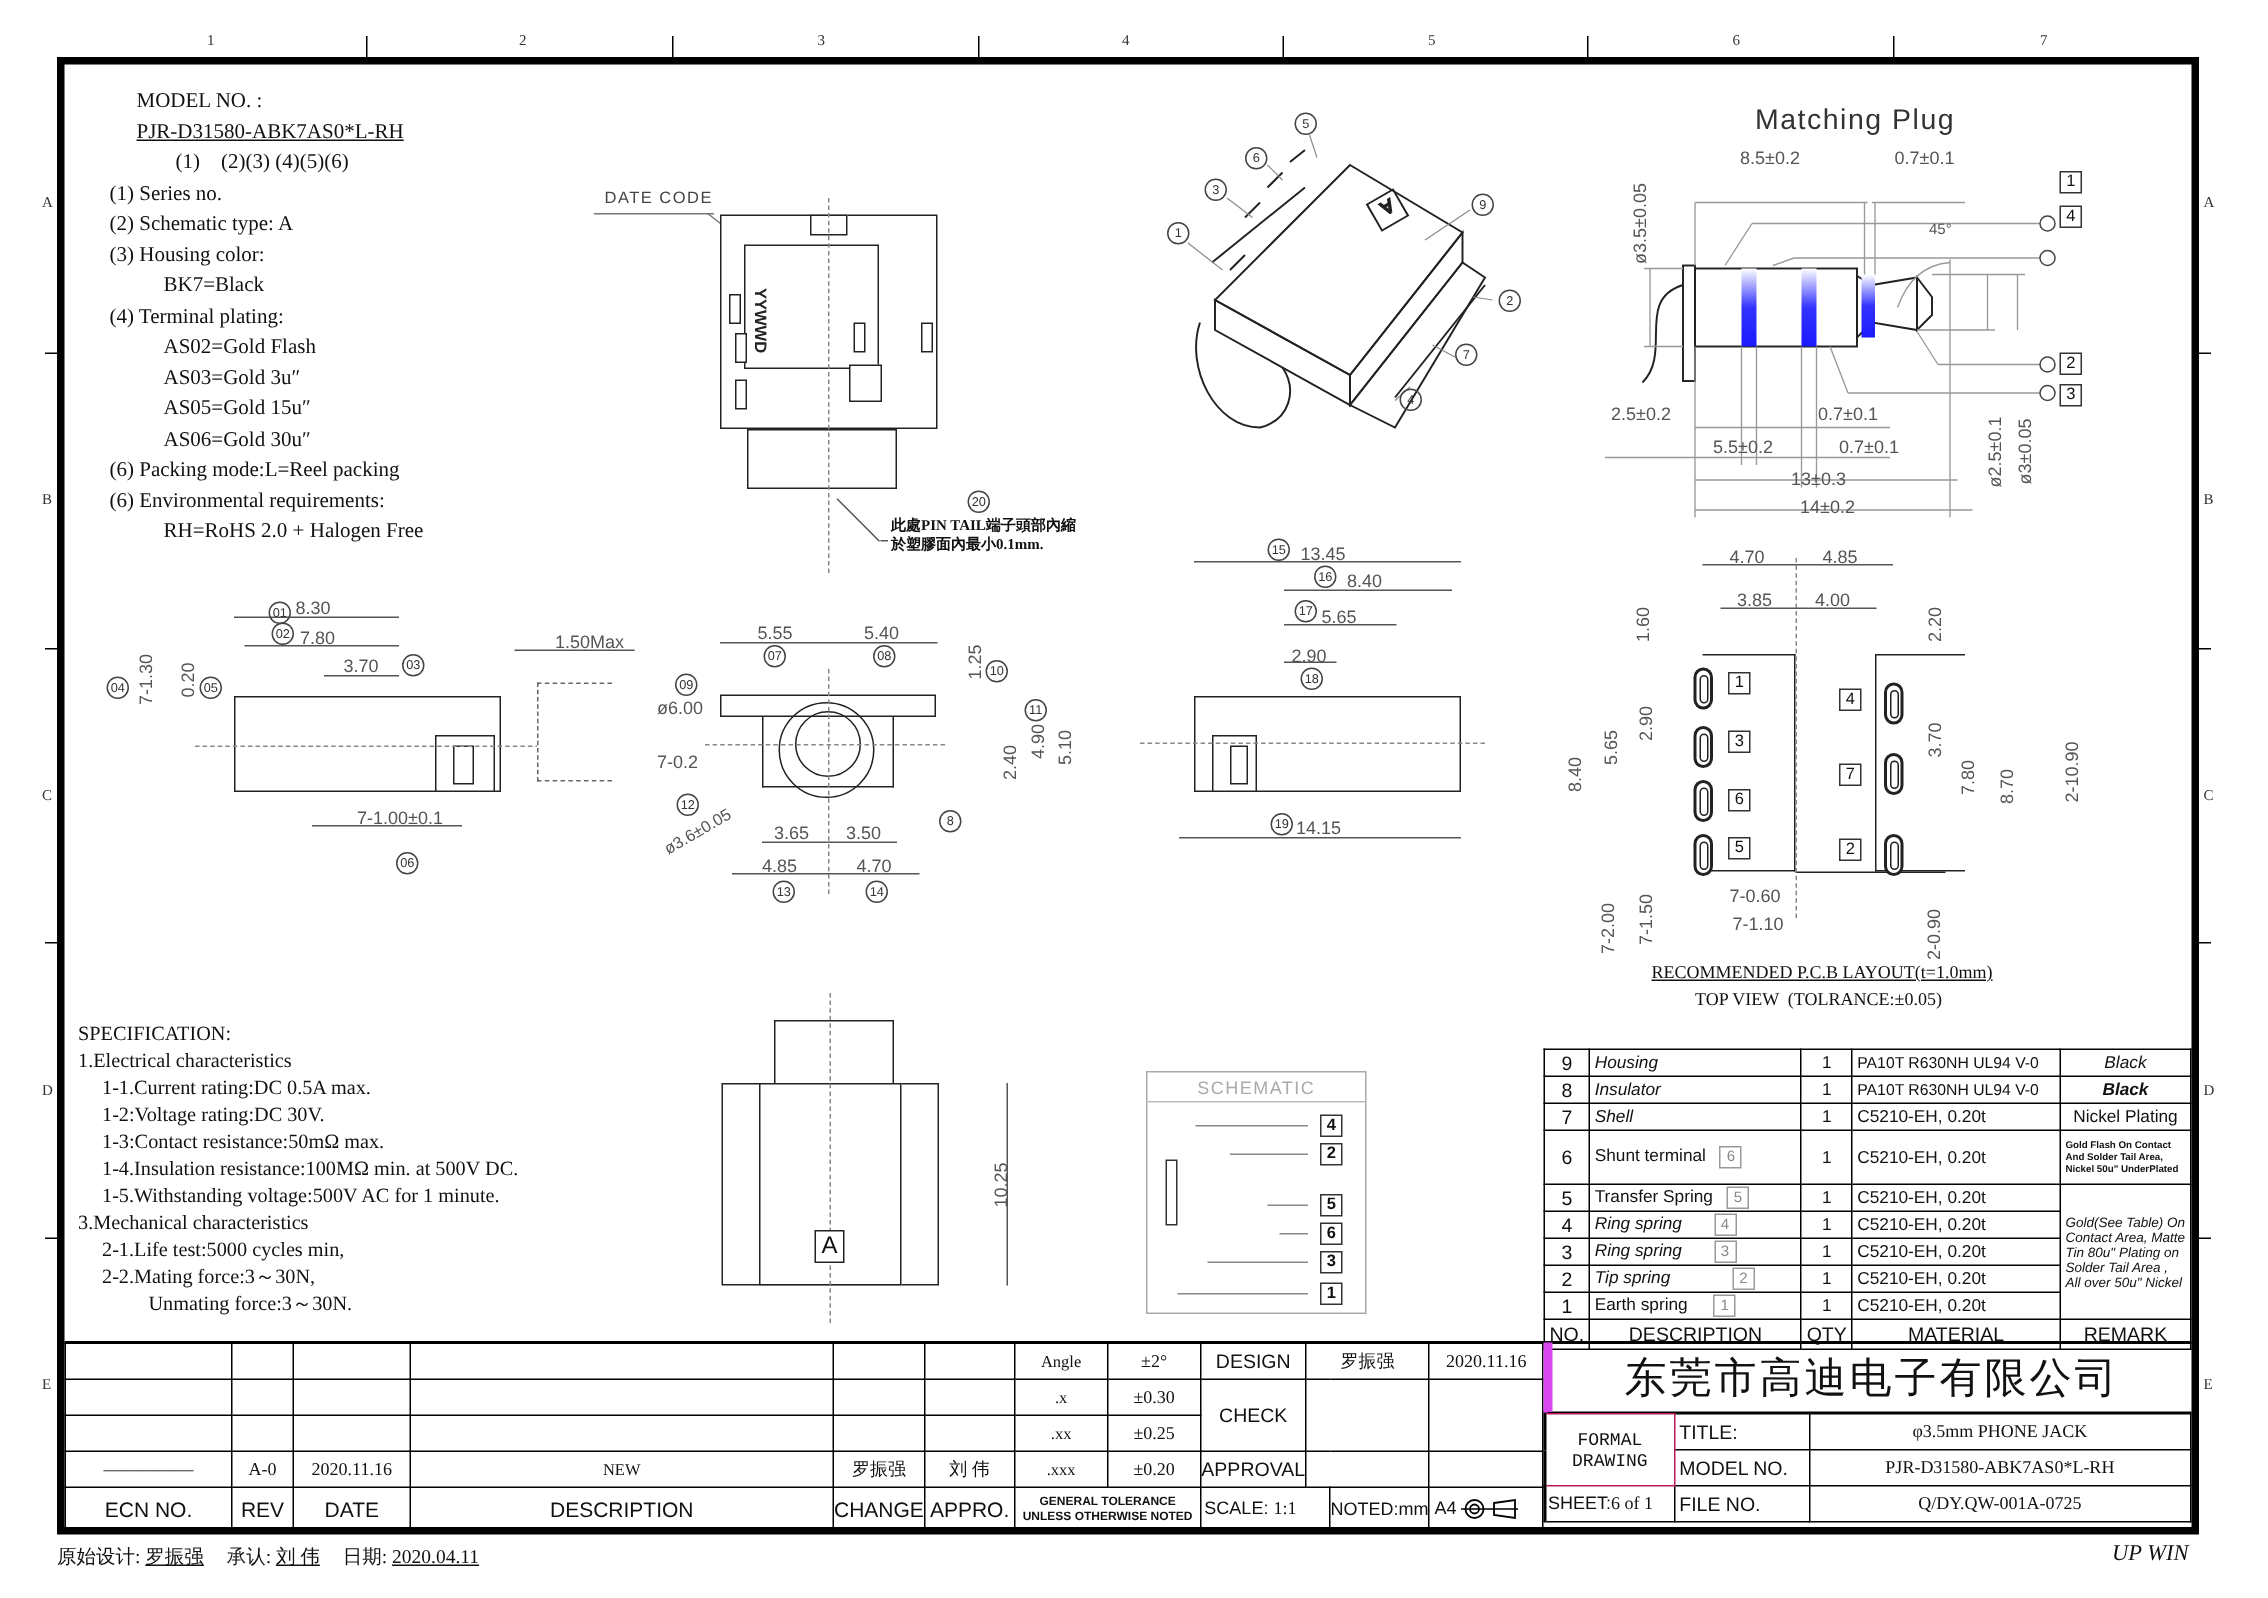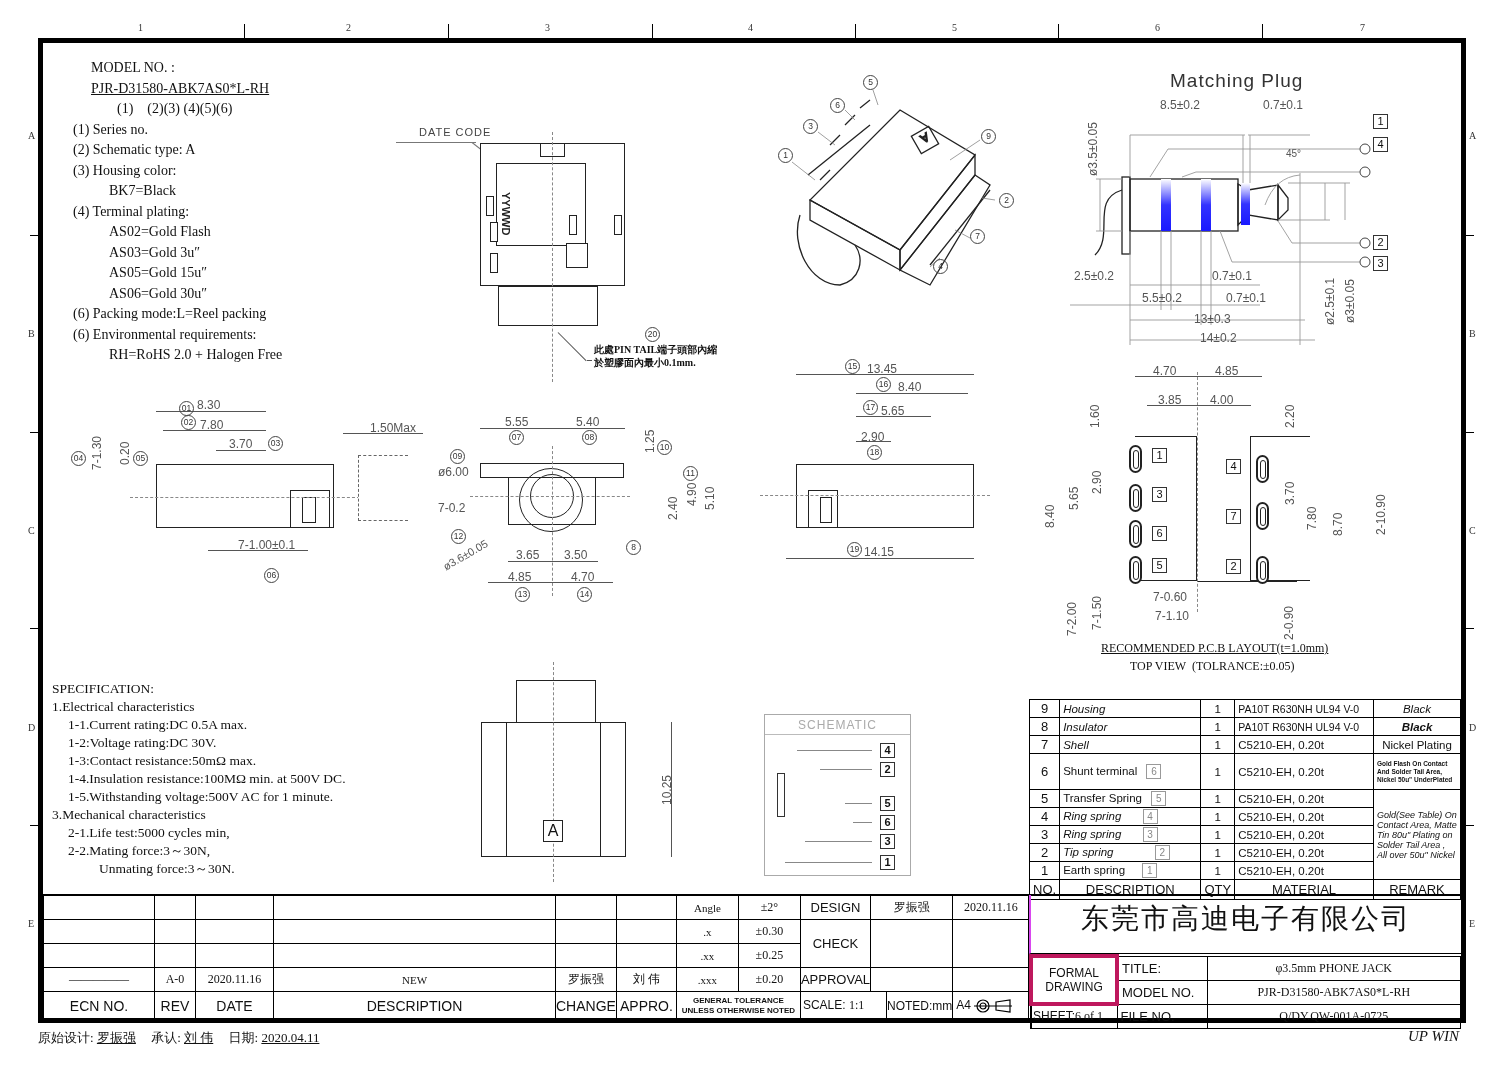--- a/index.html
+++ b/index.html
@@ -98,21 +98,21 @@
   <div class="indent1">AS02=Gold Flash</div>
   <div class="indent1">AS03=Gold 3u″</div>
   <div class="indent1">AS05=Gold 15u″</div>
   <div class="indent1">AS06=Gold 30u″</div>
   <div>(6) Packing mode:L=Reel packing</div>
   <div>(6) Environmental requirements:</div>
   <div class="indent1">RH=RoHS 2.0 + Halogen Free</div>
 </div>
 
 <div>
-  <span class="abs dim" style="left:419px;top:126px;font-size:11px;color:#444;letter-spacing:1px">DATE CODE</span>
+  <span class="abs dim" style="left:403px;top:126px;font-size:11px;color:#444;letter-spacing:1px">DATE CODE</span>
   <div class="leader" style="left:396px;top:142px;width:80px;background:#777"></div>
   <div class="leader" style="left:472px;top:142px;width:72px;background:#777;transform:rotate(38deg);transform-origin:left center"></div>
   <div class="part" style="left:480px;top:143px;width:145px;height:143px"></div>
   <div class="part" style="left:496px;top:163px;width:90px;height:83px;border-width:1px"></div>
   <div class="part" style="left:540px;top:143px;width:25px;height:14px;border-width:1px"></div>
   <div class="part" style="left:498px;top:286px;width:100px;height:40px"></div>
   <div class="part" style="left:486px;top:196px;width:8px;height:20px;border-width:1px"></div>
   <div class="part" style="left:490px;top:222px;width:8px;height:20px;border-width:1px"></div>
   <div class="part" style="left:490px;top:253px;width:8px;height:20px;border-width:1px"></div>
   <div class="part" style="left:569px;top:215px;width:8px;height:20px;border-width:1px"></div>
@@ -568,25 +568,25 @@
         <circle cx="9" cy="8" r="3" fill="none" stroke="#000" stroke-width="1.2"></circle>
         <line x1="0" y1="8" x2="38" y2="8" stroke="#000" stroke-width="1"></line>
         <polygon points="22,4 36,2 36,14 22,12" fill="none" stroke="#000" stroke-width="1.2"></polygon>
       </svg>
     </td>
   </tr>
 </tbody>
   </table>
 
 <div class="tb-right">
-  <div class="company" style="height:59px;line-height:47px;border-left:2px solid #d946ef;border-bottom:1.5px solid #000">东莞市高迪电子有限公司</div>
+  <div class="company" style="height:47px;line-height:47px;border-left:6px solid #d946ef;border-bottom:1.5px solid #000">东莞市高迪电子有限公司</div>
   <table style="width:432px;border-left:2px solid #000">
     <tbody>
         <tr>
-      <td rowspan="2" style="width:86px;border:4px solid #be185d;text-align:center;font-family:Liberation Sans, sans-serif;font-size:12px;line-height:14px;height:48px">
+      <td rowspan="2" style="width:86px;border:1px solid #be185d;text-align:center;font-family:Liberation Mono, monospace;font-size:12px;line-height:14px;height:48px">
         <div>FORMAL</div>
         <div>DRAWING</div>
       </td>
       <td style="width:90px;border:1px solid #000;font-family:'Liberation Sans',sans-serif;font-size:13px;padding-left:3px;height:24px">TITLE:</td>
       <td style="border:1px solid #000;text-align:center;font-family:'Liberation Serif',serif;font-size:12px">φ3.5mm PHONE JACK</td>
     </tr>
     <tr>
       <td style="border:1px solid #000;font-family:'Liberation Sans',sans-serif;font-size:13px;padding-left:3px;height:24px">MODEL NO.</td>
       <td style="border:1px solid #000;text-align:center;font-family:'Liberation Serif',serif;font-size:12px">PJR-D31580-ABK7AS0*L-RH</td>
     </tr>

